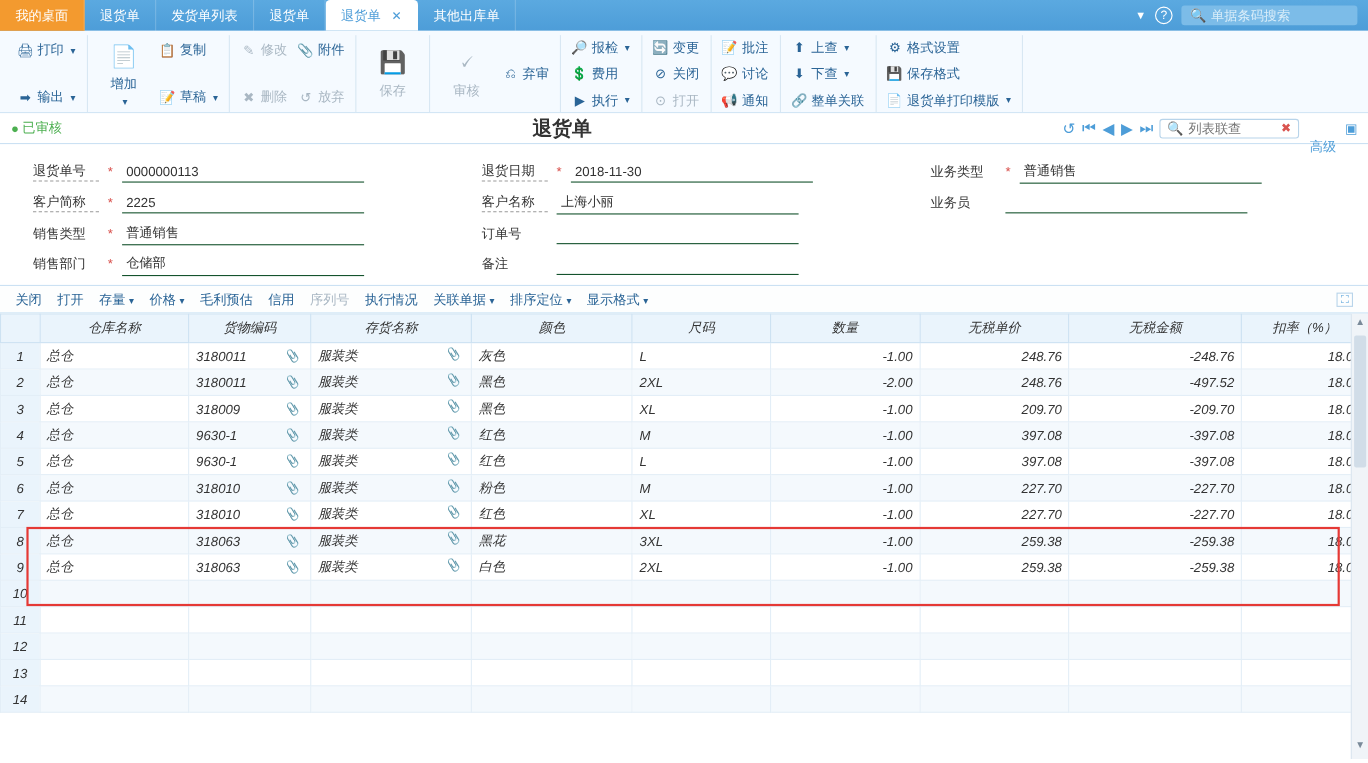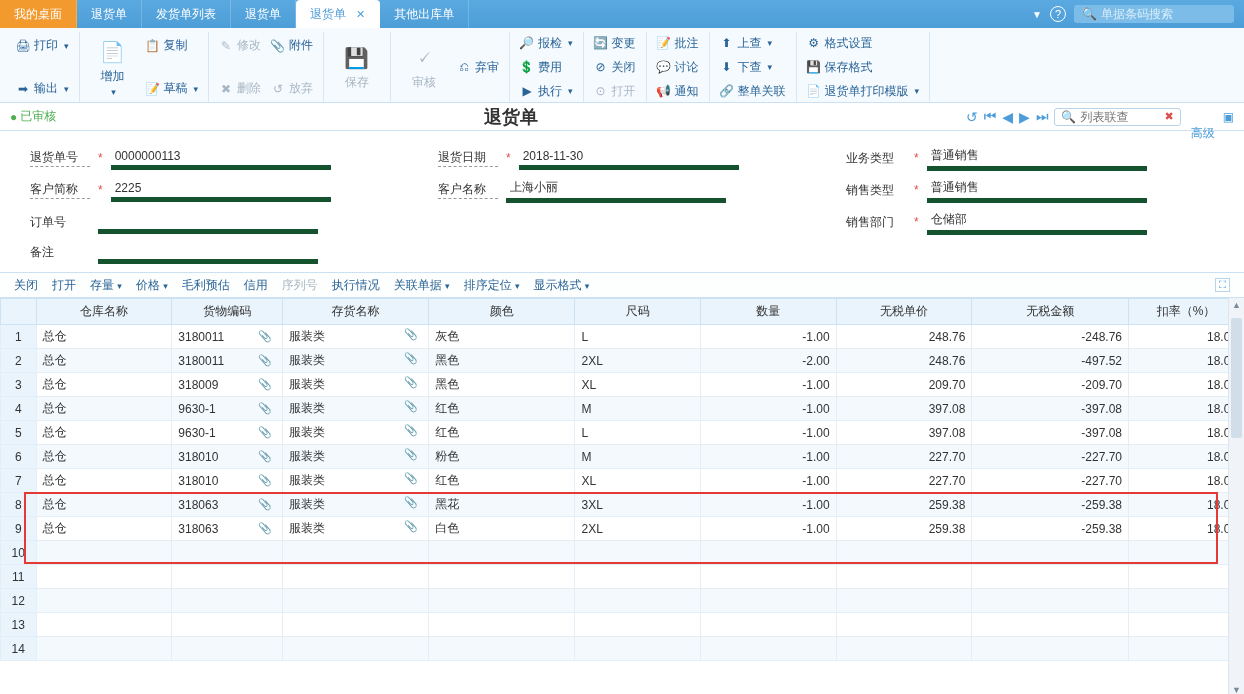--- a/index.html
+++ b/index.html
@@ -43,32 +43,32 @@
 .statusbar .filter-box .clr { color: #d9534f; cursor: pointer; font-size: 11px; }
 .statusbar .adv { color: #4d9dd8; margin-left: 10px; cursor: pointer; margin-top: 34px; }
 .statusbar .popout { color: #4d9dd8; margin-left: 8px; cursor: pointer; }
 
 
 .form-area { padding: 14px 30px 8px 30px; display: grid; grid-template-columns: 1fr 1fr 1fr; gap: 6px 40px; }
 .form-row { display: flex; align-items: center; gap: 8px; }
 .form-row .lbl { width: 60px; color: #333; text-align: left; }
 .form-row .lbl.underline { border-bottom: 1px dashed #999; }
 .form-row .req { color: #d9534f; }
-.form-row .val { border-bottom: 5px solid #14532d; min-width: 220px; padding: 2px 4px; color: #333; }
+.form-row .val { border-bottom: 1px solid #14532d; min-width: 220px; padding: 2px 4px; color: #333; }
 .form-row .val.empty { color: transparent; }
 
 
 .grid-toolbar { border-top: 1px solid #cbe1f3; border-bottom: 1px solid #cbe1f3; height: 26px; display: flex; align-items: center; gap: 14px; padding: 0 14px; background: #fdfefe; }
 .grid-toolbar span { color: #2a6496; cursor: pointer; font-size: 12px; }
 .grid-toolbar span.disabled { color: #a9b7c3; }
 .grid-toolbar .caret { font-size: 9px; }
 .grid-toolbar .expand-icon { margin-left: auto; border: 1px solid #b8d4ea; padding: 0 3px; font-size: 10px; color: #4d9dd8; }
 
 
-.grid-wrap { position: relative; height: 405px; overflow: hidden; }
+.grid-wrap { position: relative; height: 405px; overflow: hidden; font-style: italic; }
 .grid { width: 100%; border-collapse: collapse; table-layout: fixed; }
 .grid th { background: #eaf4fc; border: 1px solid #cde2f2; padding: 4px 6px; font-weight: normal; color: #333; font-size: 12px; height: 24px; }
 .grid td { border: 1px solid #e3eef7; padding: 3px 6px; font-size: 12px; height: 24px; white-space: nowrap; overflow: hidden; }
 .grid tr:nth-child(even) td { background: #f4f9fd; }
 .grid tr:nth-child(odd) td { background: #fff; }
 .grid .rownum { text-align: center; background: #eaf4fc !important; width: 34px; }
 .grid .num { text-align: right; }
 .grid .clip-icon { color: #888; font-size: 11px; margin-right: 4px; cursor: pointer; }
 .highlight-box { position: absolute; border: 2px solid #e53935; pointer-events: none; }
 .vscroll { position: absolute; right: 0; top: 0; bottom: 0; width: 16px; background: #f0f4f8; border-left: 1px solid #dbe6ef; }
@@ -302,20 +302,24 @@
     </div>
 
   <div class="form-row">
       <span class="lbl underline">客户简称</span>
       <span class="req">*</span>
       <span class="val">2225</span>
     </div>
   <div class="form-row">
       <span class="lbl underline">客户名称</span>
       <span class="val">上海小丽</span>
+    </div>
+  <div class="form-row">
+      <span class="lbl">业务员</span>
+      <span class="val empty">.</span>
     </div>
 
   <div class="form-row">
       <span class="lbl">销售类型</span>
       <span class="req">*</span>
       <span class="val">普通销售</span>
     </div>
   <div class="form-row">
       <span class="lbl">订单号</span>
       <span class="val empty">.</span>

